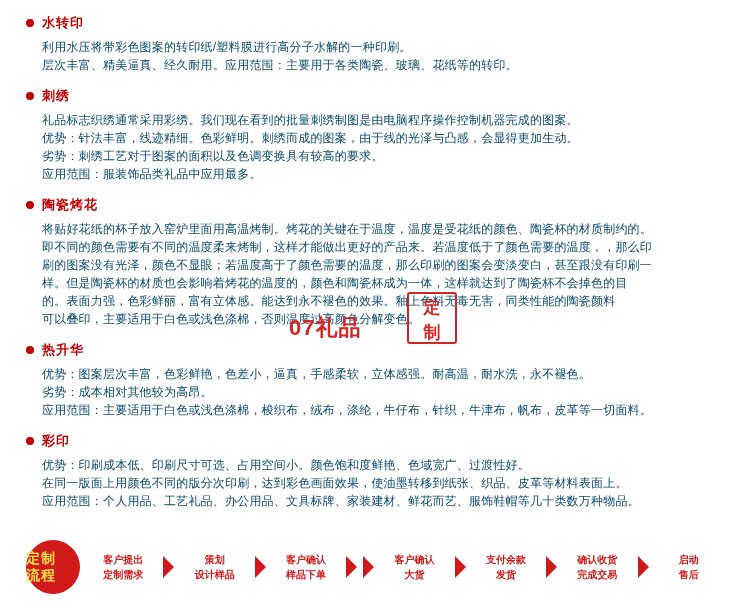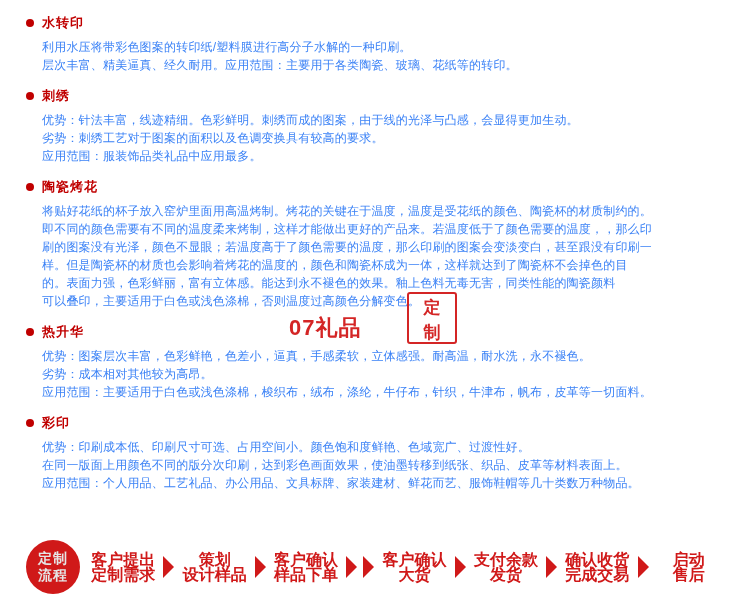--- a/index.html
+++ b/index.html
@@ -43,21 +43,21 @@
     font-size: 13px;
     font-weight: bold;
     letter-spacing: 1px;
   }
   .sec-body {
     padding-left: 16px;
   }
   .line {
     font-size: 12px;
     line-height: 18px;
-    color: #3b82f6;
+    color: #0c4a6e;
     letter-spacing: 0.2px;
   }
   
   .watermark {
     position: absolute;
     left: 289px;
     top: 292px;
     width: 175px;
     height: 56px;
     pointer-events: none;
@@ -99,44 +99,43 @@
     top: 540px;
     width: 700px;
     display: flex;
     align-items: center;
   }
   .flow-badge {
     width: 54px;
     height: 54px;
     border-radius: 50%;
     background: #d01919;
-    color: #e5e5e5;
+    color: #fde047;
     display: flex;
     flex-direction: column;
-    align-items: center;
     justify-content: center;
     flex: 0 0 auto;
     margin-right: 6px;
   }
   .flow-badge span {
     font-size: 14px;
     font-weight: bold;
     line-height: 17px;
     letter-spacing: 1px;
   }
   .flow-step {
     flex: 1 1 0;
     display: flex;
     align-items: center;
     justify-content: center;
     min-width: 0;
   }
   .step-label {
     color: #d01919;
-    font-size: 16px;
+    font-size: 10px;
     line-height: 15px;
     text-align: center;
     font-weight: bold;
     white-space: nowrap;
   }
   .arrow {
     width: 0;
     height: 0;
     border-top: 11px solid transparent;
     border-bottom: 11px solid transparent;
@@ -160,20 +159,21 @@
       <div class="line">层次丰富、精美逼真、经久耐用。应用范围：主要用于各类陶瓷、玻璃、花纸等的转印。</div>
     </div>
   </div>
 
   <div class="section">
     <div class="sec-head">
       <span class="bullet"></span>
       <span class="sec-title">刺绣</span>
     </div>
     <div class="sec-body">
+      <div class="line">礼品标志织绣通常采用彩绣。我们现在看到的批量刺绣制图是由电脑程序操作控制机器完成的图案。</div>
       <div class="line">优势：针法丰富，线迹精细。色彩鲜明。刺绣而成的图案，由于线的光泽与凸感，会显得更加生动。</div>
       <div class="line">劣势：刺绣工艺对于图案的面积以及色调变换具有较高的要求。</div>
       <div class="line">应用范围：服装饰品类礼品中应用最多。</div>
     </div>
   </div>
 
   <div class="section">
     <div class="sec-head">
       <span class="bullet"></span>
       <span class="sec-title">陶瓷烤花</span>

